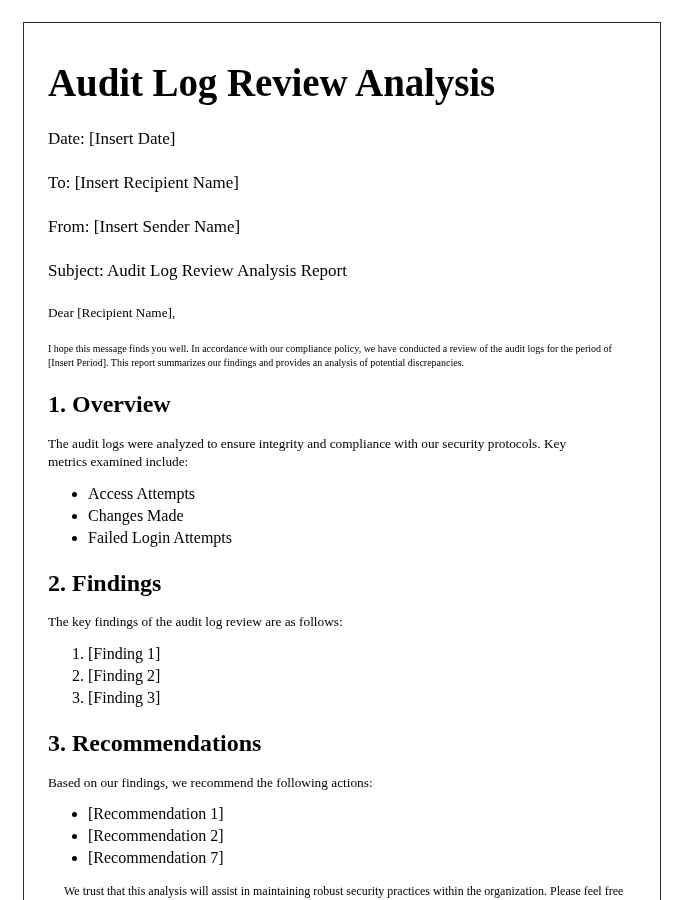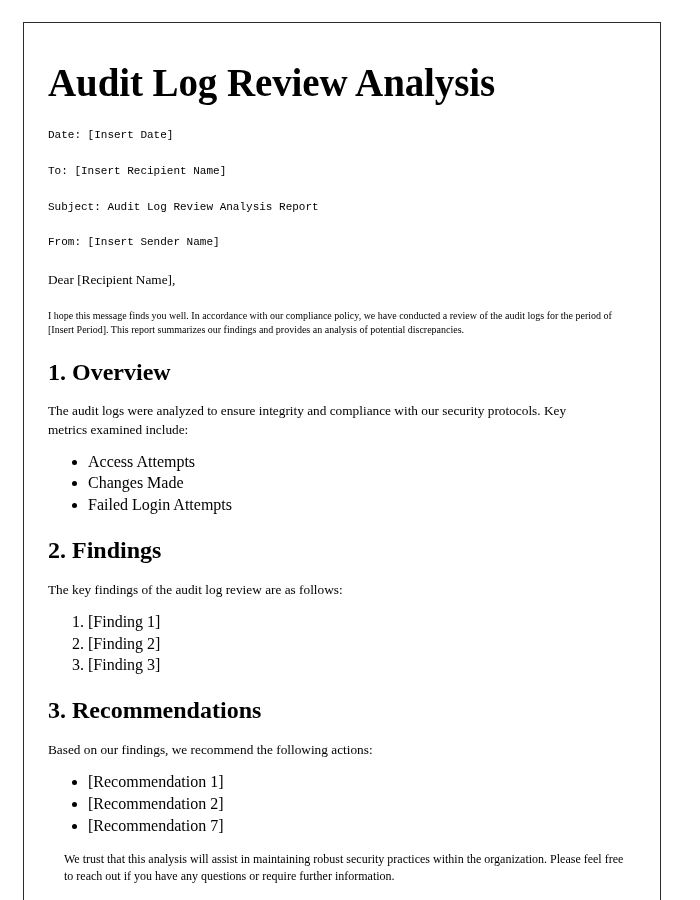--- a/index.html
+++ b/index.html
@@ -33,24 +33,23 @@
 
   .doc-title {
     font-size: 39px;
     font-weight: bold;
     line-height: 1.15;
     margin: 14px 0 22px 0;
     letter-spacing: -0.1px;
   }
 
   .meta-line {
-    font-size: 11px;
+    font-size: 17px;
     line-height: 1.35;
     margin: 0 0 21px 0;
-    font-family: Liberation Mono, monospace;
   }
 
   .salutation {
     font-size: 13.3px;
     line-height: 1.35;
     margin: 0 0 20px 0;
   }
 
   .para {
     font-size: 10px;
@@ -98,22 +97,22 @@
 </head>
 <body>
 
 <div class="page">
   <div class="page-inner">
 
     <h1 class="doc-title">Audit Log Review Analysis</h1>
 
     <div class="meta-line">Date: [Insert Date]</div>
     <div class="meta-line">To: [Insert Recipient Name]</div>
+    <div class="meta-line">From: [Insert Sender Name]</div>
     <div class="meta-line">Subject: Audit Log Review Analysis Report</div>
-    <div class="meta-line">From: [Insert Sender Name]</div>
 
     <div class="salutation">Dear [Recipient Name],</div>
 
     <p class="para">I hope this message finds you well. In accordance with our compliance policy, we have conducted a review of the audit logs for the period of [Insert Period]. This report summarizes our findings and provides an analysis of potential discrepancies.</p>
 
     <h2 class="sec-heading">1. Overview</h2>
     <p class="sec-para">The audit logs were analyzed to ensure integrity and compliance with our security protocols. Key metrics examined include:</p>
     <ul class="doc-list">
       <li>Access Attempts</li>
       <li>Changes Made</li>

